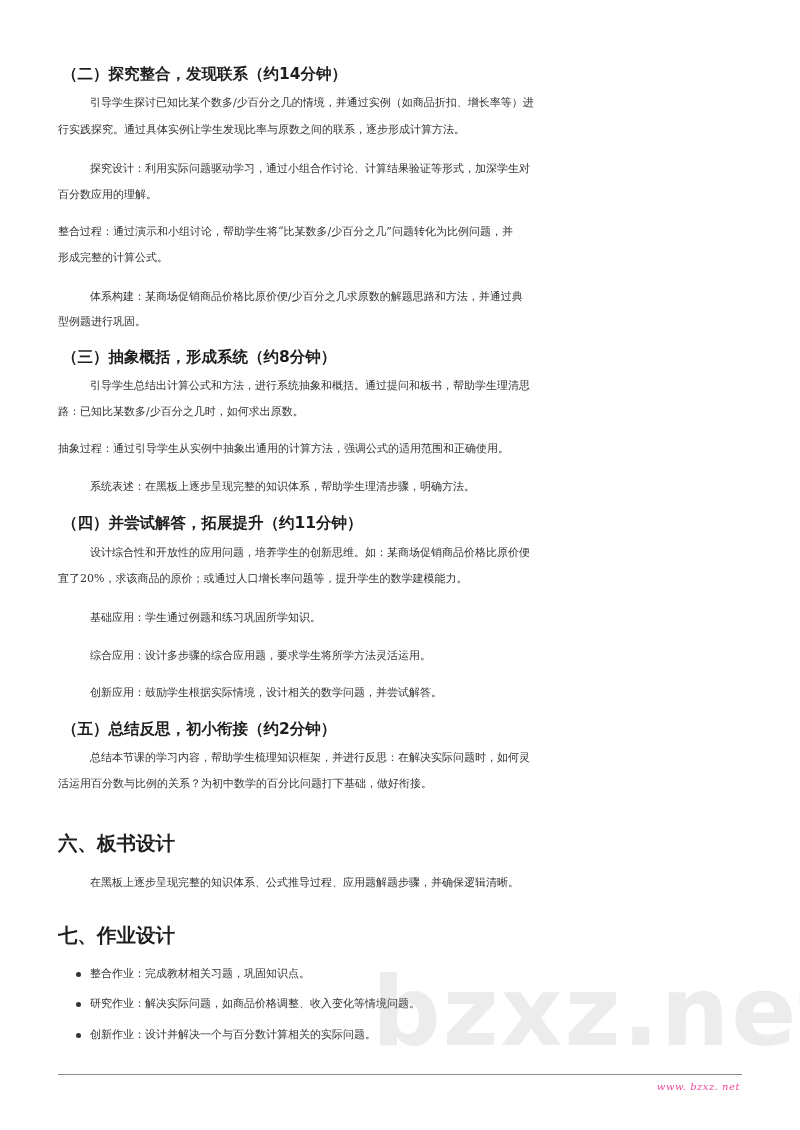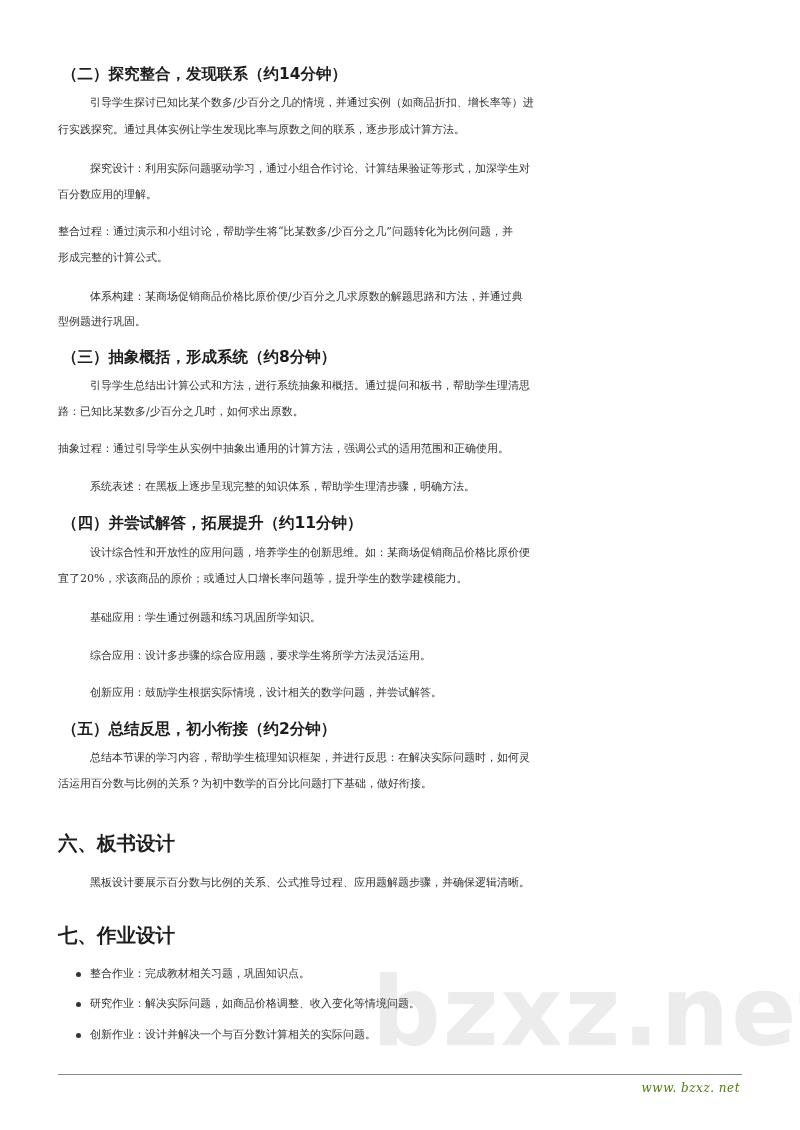--- a/index.html
+++ b/index.html
@@ -33,21 +33,21 @@
     color: #ececec; letter-spacing: 2px; z-index: 0;
   }
   .content { position: absolute; inset: 0; z-index: 1; }
   .footer-rule {
     position: absolute; left: 58px; top: 1074px; width: 684px; height: 1px;
     background: #8a8a8a;
   }
   .footer-url {
     position: absolute; right: 60px; top: 1081px;
     font-family: "DejaVu Serif", "Liberation Serif", serif;
-    font-style: italic; font-size: 12px; color: #4d7c0f; letter-spacing: 0.5px;
+    font-style: italic; font-size: 10px; color: #ec4899; letter-spacing: 0.5px;
   }
 </style>
 </head>
 <body>
 
 <div class="watermark">bzxz.net</div>
 
 <div class="content">
 
   <div class="abs sub-heading" style="top:64px">（二）探究整合，发现联系（约14分钟）</div>
@@ -74,21 +74,21 @@
   <div class="abs line flush" style="top:569px">宜了20%，求该商品的原价；或通过人口增长率问题等，提升学生的数学建模能力。</div>
   <div class="abs line indent" style="top:608px">基础应用：学生通过例题和练习巩固所学知识。</div>
   <div class="abs line indent" style="top:683px">创新应用：鼓励学生根据实际情境，设计相关的数学问题，并尝试解答。</div>
   <div class="abs line indent" style="top:646px">综合应用：设计多步骤的综合应用题，要求学生将所学方法灵活运用。</div>
 
   <div class="abs sub-heading" style="top:719px">（五）总结反思，初小衔接（约2分钟）</div>
   <div class="abs line indent" style="top:748px">总结本节课的学习内容，帮助学生梳理知识框架，并进行反思：在解决实际问题时，如何灵</div>
   <div class="abs line flush" style="top:774px">活运用百分数与比例的关系？为初中数学的百分比问题打下基础，做好衔接。</div>
 
   <div class="abs sec-heading" style="top:832px">六、板书设计</div>
-  <div class="abs line indent" style="top:873px">黑板设计要展示百分数与比例的关系、公式推导过程、应用题解题步骤，并确保逻辑清晰。</div>
+  <div class="abs line indent" style="top:873px">在黑板上逐步呈现完整的知识体系、公式推导过程、应用题解题步骤，并确保逻辑清晰。</div>
 
   <div class="abs sec-heading" style="top:924px">七、作业设计</div>
 
   <div>
     <span class="bullet-dot" style="top:972px"></span>
     <div class="abs line indent" style="top:964px">整合作业：完成教材相关习题，巩固知识点。</div>
     <span class="bullet-dot" style="top:1002px"></span>
     <div class="abs line indent" style="top:994px">研究作业：解决实际问题，如商品价格调整、收入变化等情境问题。</div>
     <span class="bullet-dot" style="top:1033px"></span>
     <div class="abs line indent" style="top:1025px">创新作业：设计并解决一个与百分数计算相关的实际问题。</div>

